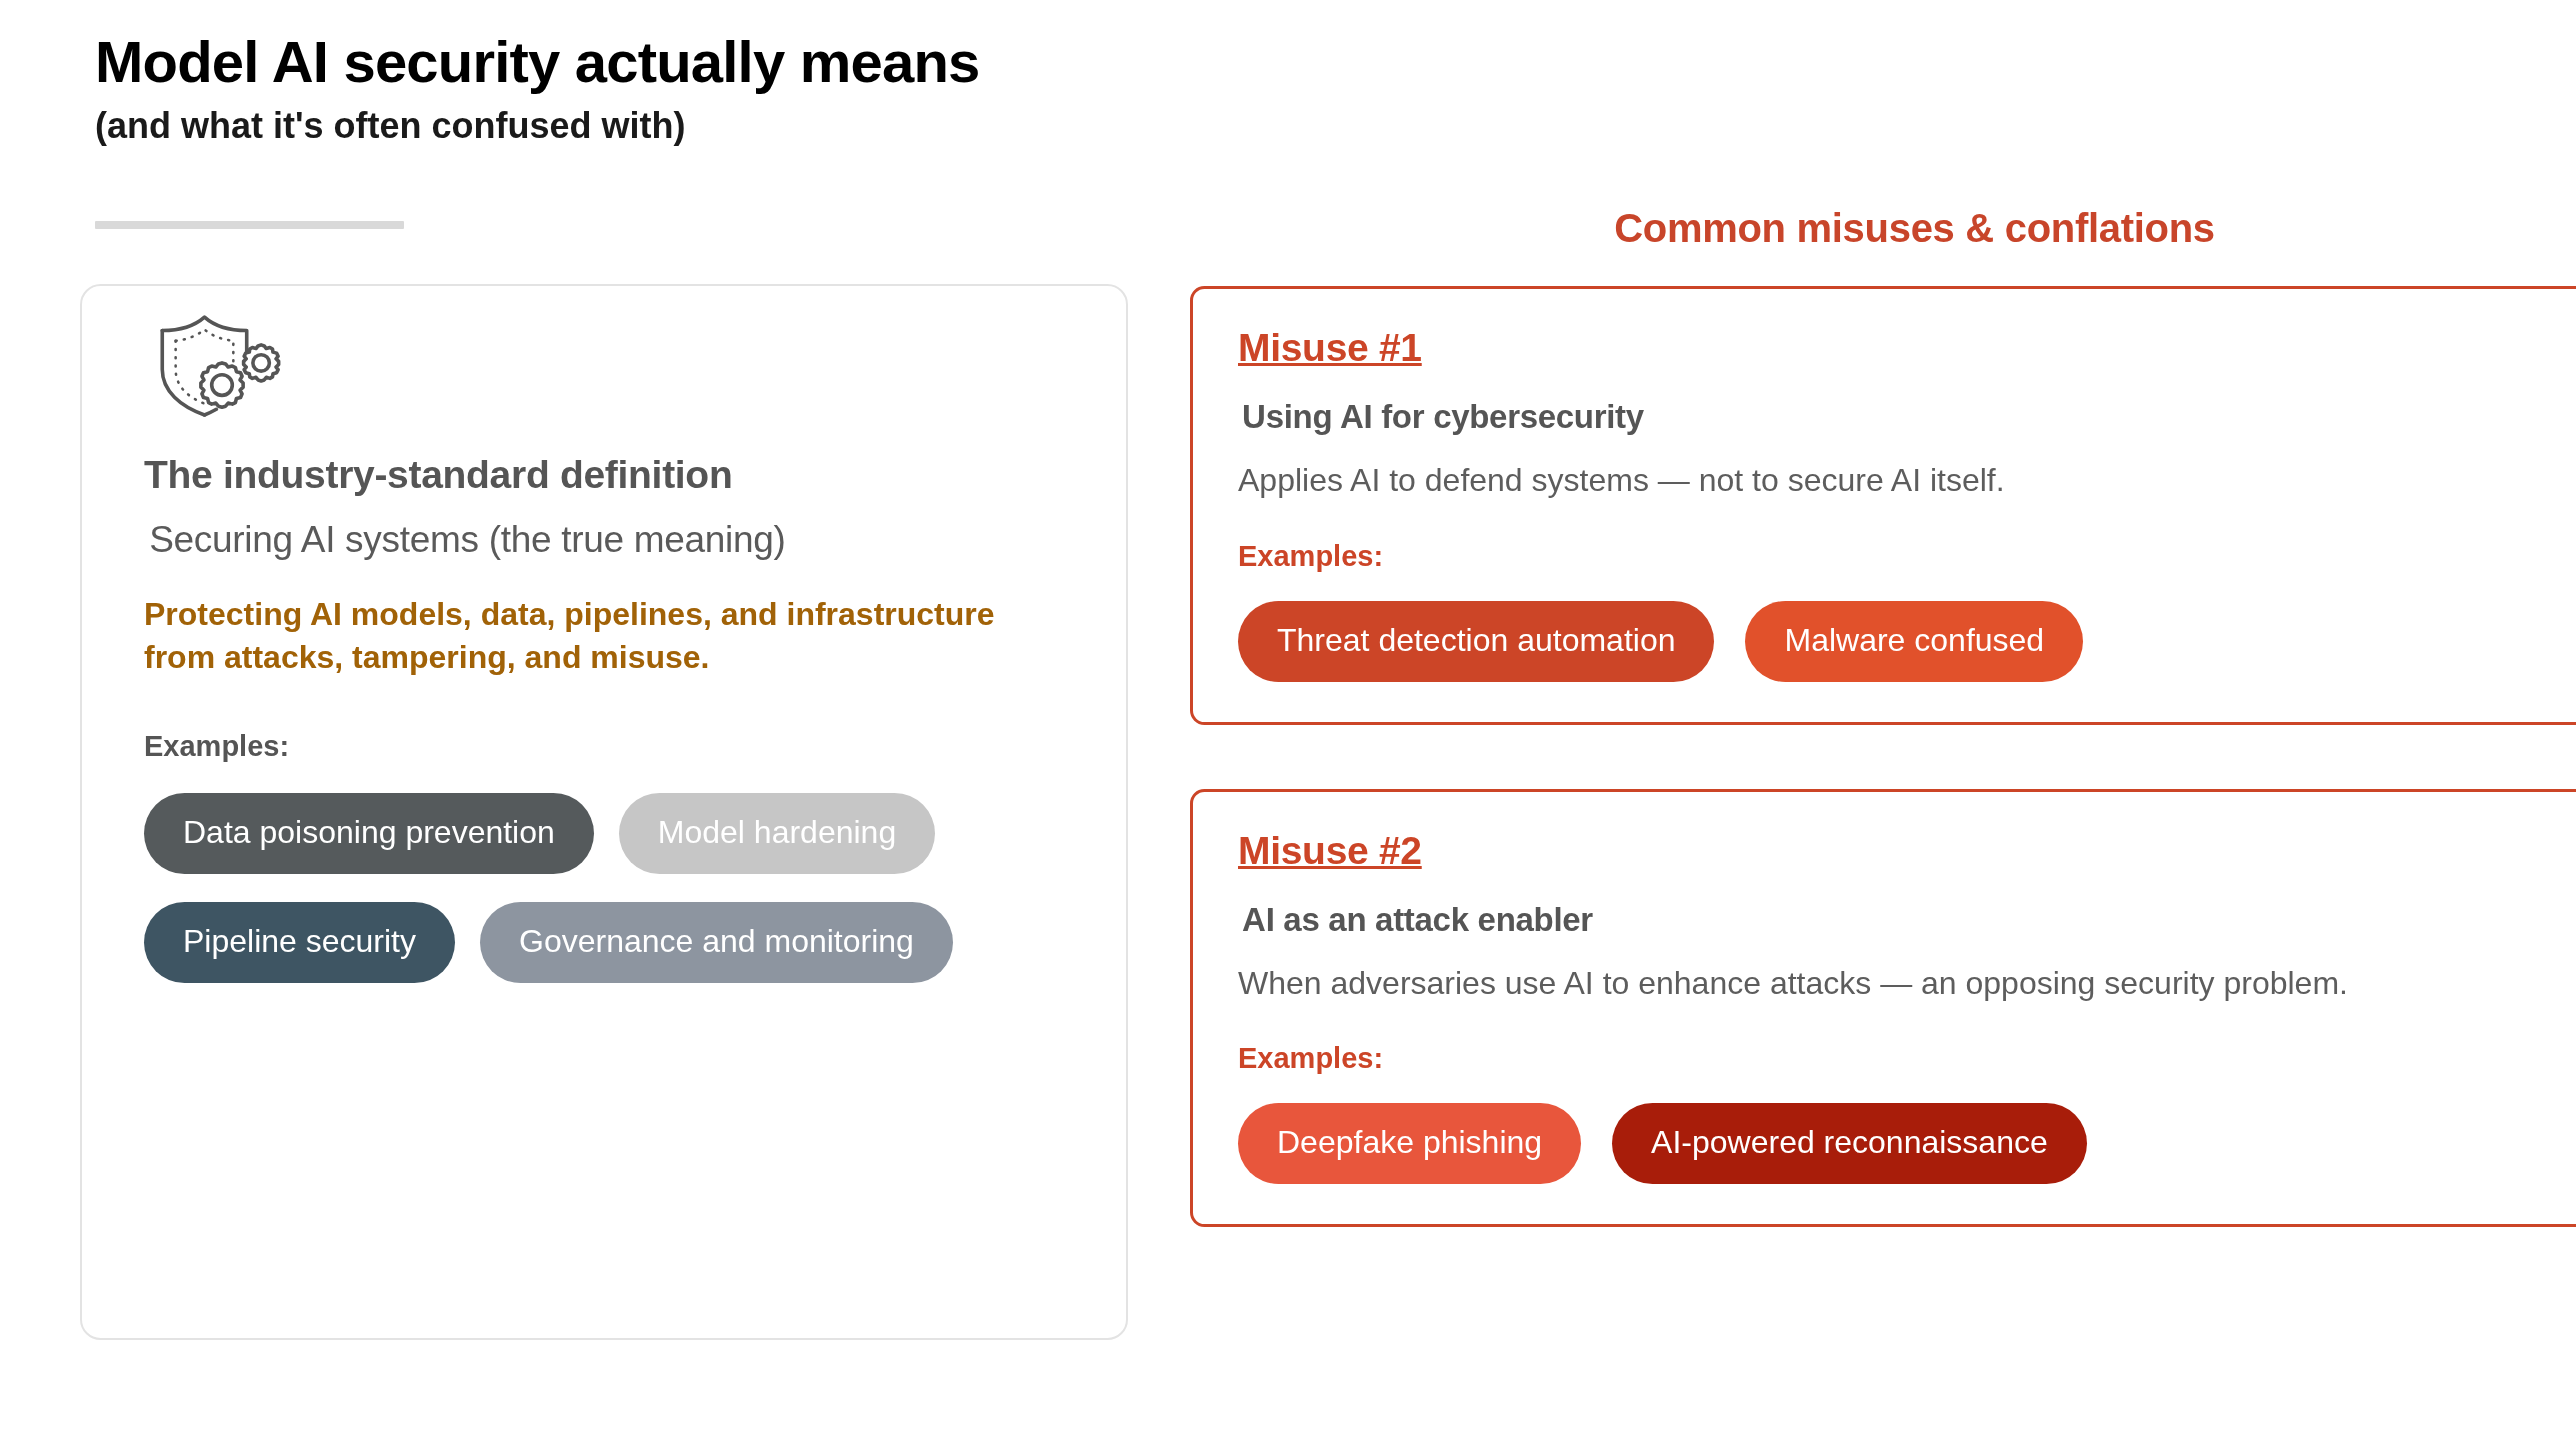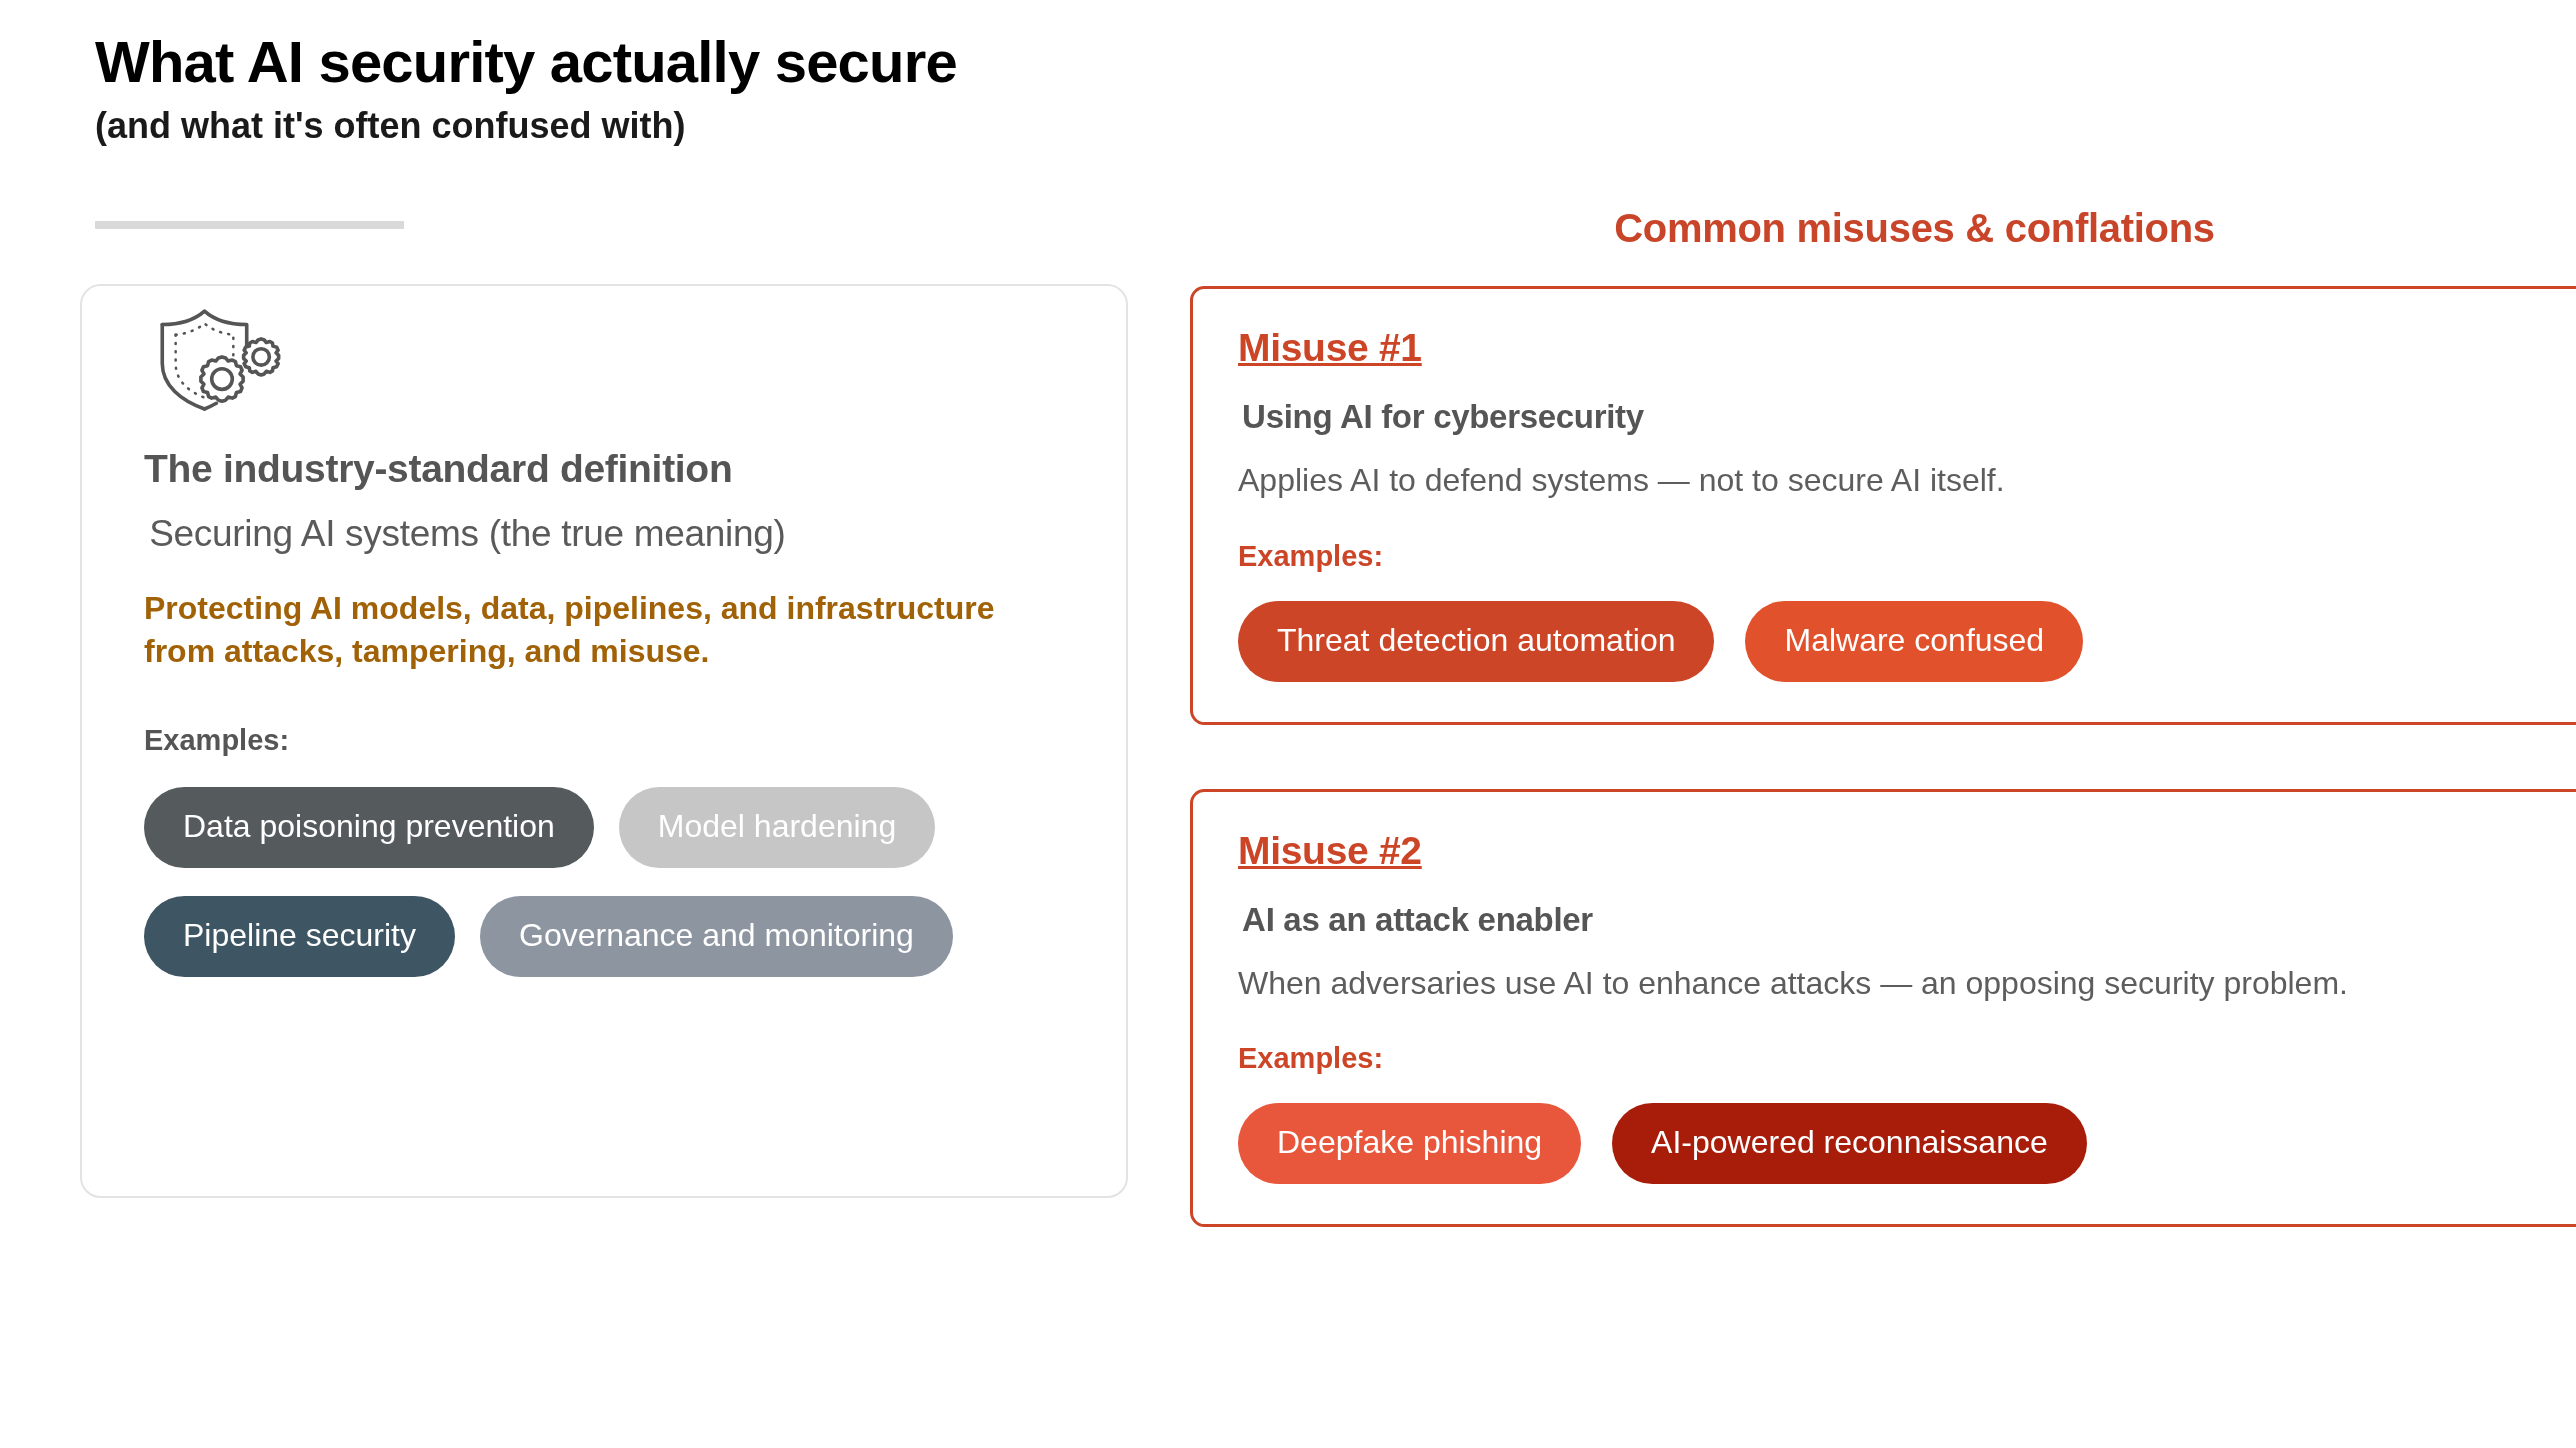--- a/index.html
+++ b/index.html
@@ -49,26 +49,26 @@
     background: #d9d9d9;
     border-radius: 1px;
   }
 
   
   .definition-card {
     position: absolute;
     left: 80px;
     top: 284px;
     width: 1048px;
-    height: 914px;
+    height: 1056px;
     box-sizing: border-box;
     border: 2.6px solid #e3e3e3;
     border-radius: 20.6px;
     background: #ffffff;
-    padding: 22px 62px 0 62px;
+    padding: 28px 62px 0 62px;
   }
   .def-icon {
     display: block;
     margin-left: 11.3px;
     margin-bottom: 36px;
   }
   .def-heading {
     font-size: 39px;
     font-weight: 700;
     color: #555555;
@@ -179,21 +179,21 @@
     flex-wrap: wrap;
     align-items: center;
     gap: 20.6px 31px;
     margin-top: 28px;
   }
 </style>
 </head>
 <body>
 
 <div class="page-header">
-  <h1 class="main-title">What AI security actually secure</h1>
+  <h1 class="main-title">Model AI security actually means</h1>
   <p class="sub-title">(and what it's often confused with)</p>
 </div>
 <div class="title-rule"></div>
 
 <section class="definition-card">
 
   <svg class="def-icon" width="134" height="103" viewBox="0 0 260 200" fill="none">
 
     <path d="M14 32 C48 32 78 22 96 6 C114 22 144 32 178 32 L178 92" stroke="#555555" stroke-width="7" stroke-linecap="round" stroke-linejoin="round" fill="none"></path>
     <path d="M14 32 L14 108 C14 150 50 180 96 196" stroke="#555555" stroke-width="7" stroke-linecap="round" stroke-linejoin="round" fill="none"></path>

